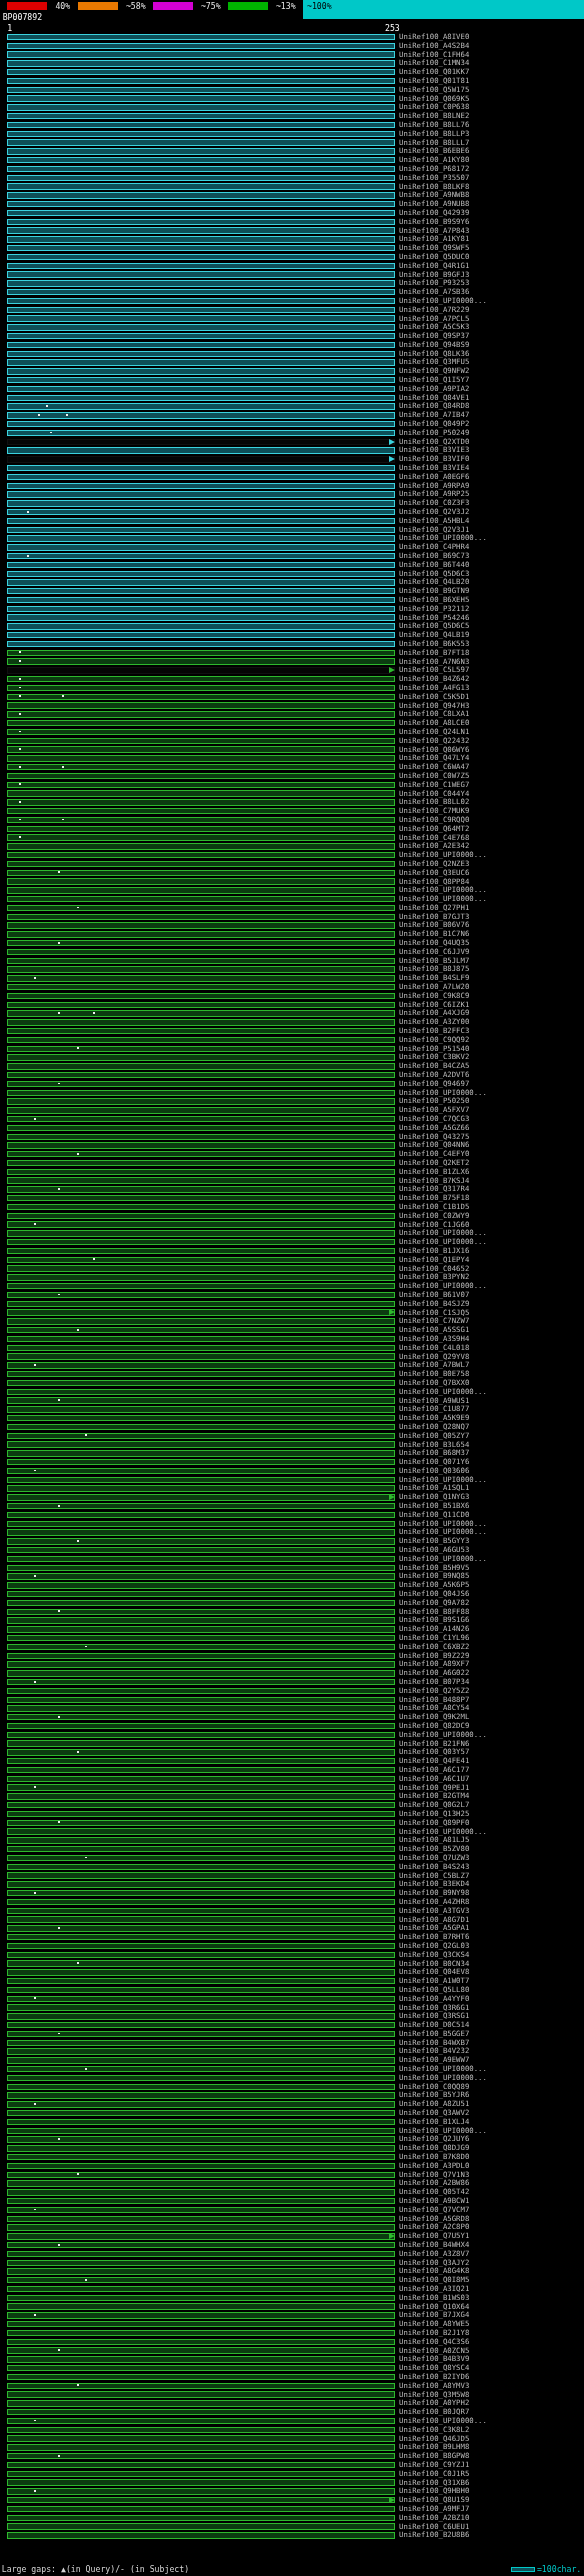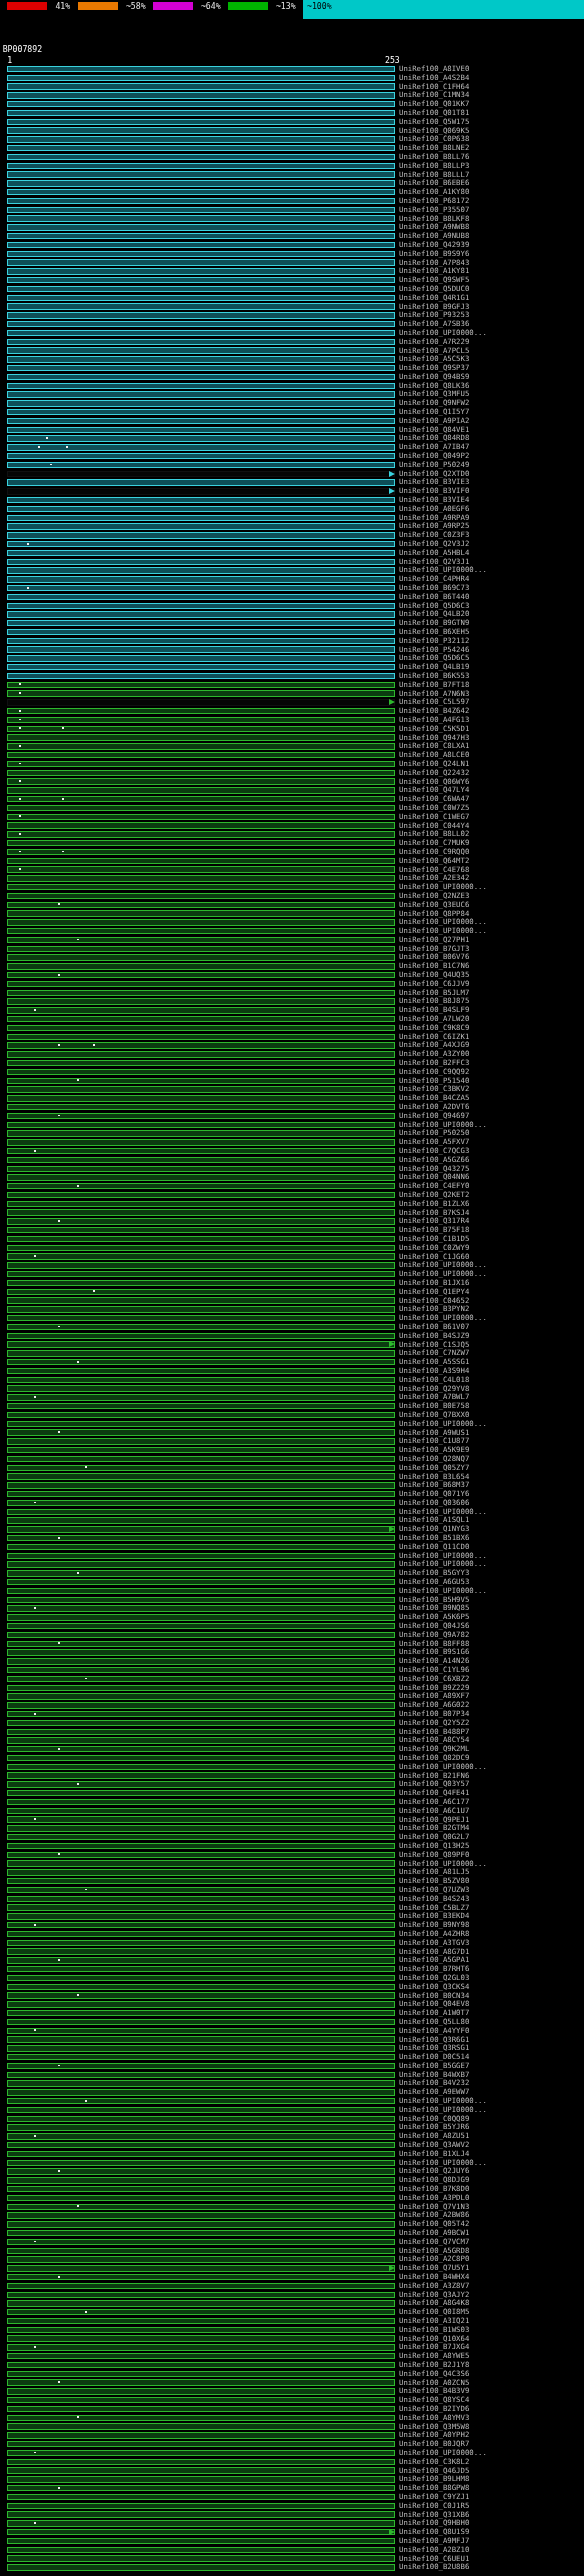--- a/index.html
+++ b/index.html
@@ -8,21 +8,21 @@
   
   .key-bar{display:flex;align-items:center;height:12px;}
   .ksp{width:7.3px;height:0.9px;}
   .kblock{height:8.2px;width:40px;}
   .klabel{color:#e8e8e8;font-size:8.2px;line-height:12px;text-align:center;}
   .klabel.w20{width:31px;}
   .klabel.w40{width:35px;}
   .kcyan{flex:1;height:26px;display:flex;align-items:center;}
   .kcyan .klabel{color:#000;width:auto;padding-left:3.7px;text-align:left;}
   
-  .query-row{height:11px;color:#fff;font-size:8.2px;line-height:11px;padding-left:2.7px;margin-top:32px;}
+  .query-row{height:11px;color:#fff;font-size:8.2px;line-height:11px;padding-left:2.7px;}
   
   .ruler{position:relative;height:10px;color:#fff;font-size:8.2px;}
   .r-start{position:absolute;left:7.3px;top:0;}
   .r-end{position:absolute;left:385px;top:0;}
   
   .hits{position:relative;}
   .hit-row{position:relative;height:8.8px;}
   .hit-bar{position:absolute;top:0.9px;height:6.4px;border:0.9px solid;box-sizing:border-box;}
   .gap-dot{position:absolute;top:2.7px;width:1.8px;height:1.8px;background:#f2f2f2;}
   .hit-arrow{position:absolute;top:0.9px;left:389px;width:0;height:0;
@@ -37,25 +37,25 @@
   .dash{display:inline-block;width:24px;height:4.6px;border:0.9px solid #00c8c8;background:#0d4f58;box-sizing:border-box;}
 </style>
 </head>
 <body>
 
 <div class="page">
 
   <div class="key-bar">
     <div class="ksp"></div>
     <div class="kblock" style="background: rgb(220, 0, 0);"></div>
-    <span class="klabel w20">41%</span>
+    <span class="klabel w20">40%</span>
     <div class="kblock" style="background: rgb(232, 120, 0);"></div>
     <span class="klabel w40">~58%</span>
     <div class="kblock" style="background: rgb(212, 0, 212);"></div>
-    <span class="klabel w40">~64%</span>
+    <span class="klabel w40">~75%</span>
     <div class="kblock" style="background: rgb(0, 180, 0);"></div>
     <span class="klabel w40">~13%</span>
     <div class="kblock kcyan" style="background: rgb(0, 200, 200);">
       <span class="klabel">~100%</span>
     </div>
   </div>
 
   <div class="query-row">
     <span>BP007892</span>
   </div>
@@ -1278,15 +1278,22 @@
       <div class="hit-row">
         <div class="hit-bar" style="left: 7.3px; width: 388px; border-color: rgb(45, 184, 45); background: rgb(11, 60, 16);"></div>
         <span class="hit-label">UniRef100_C6UEU1</span>
       </div>
       <div class="hit-row">
         <div class="hit-bar" style="left: 7.3px; width: 388px; border-color: rgb(45, 184, 45); background: rgb(11, 60, 16);"></div>
         <span class="hit-label">UniRef100_B2U8B6</span>
       </div>
     </div>
 
+  <div class="footer">
+    <span class="legend-left">Large gaps: ▲(in Query)/- (in Subject)</span>
+    <span class="legend-right">
+      <i class="dash"></i>
+      <span>=100char.</span>
+    </span>
+  </div>
 
 </div>
 
 
 </body></html>

